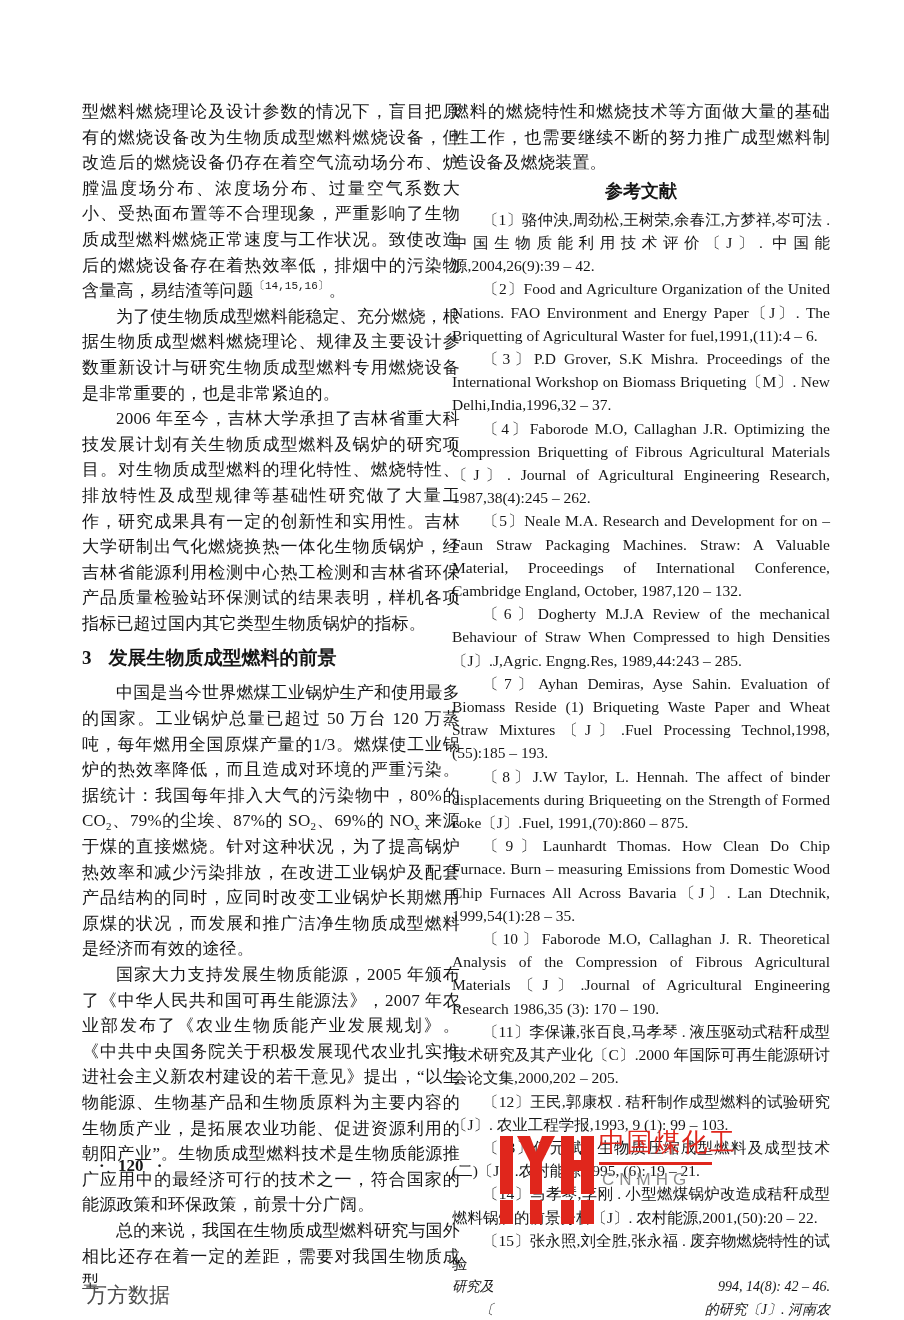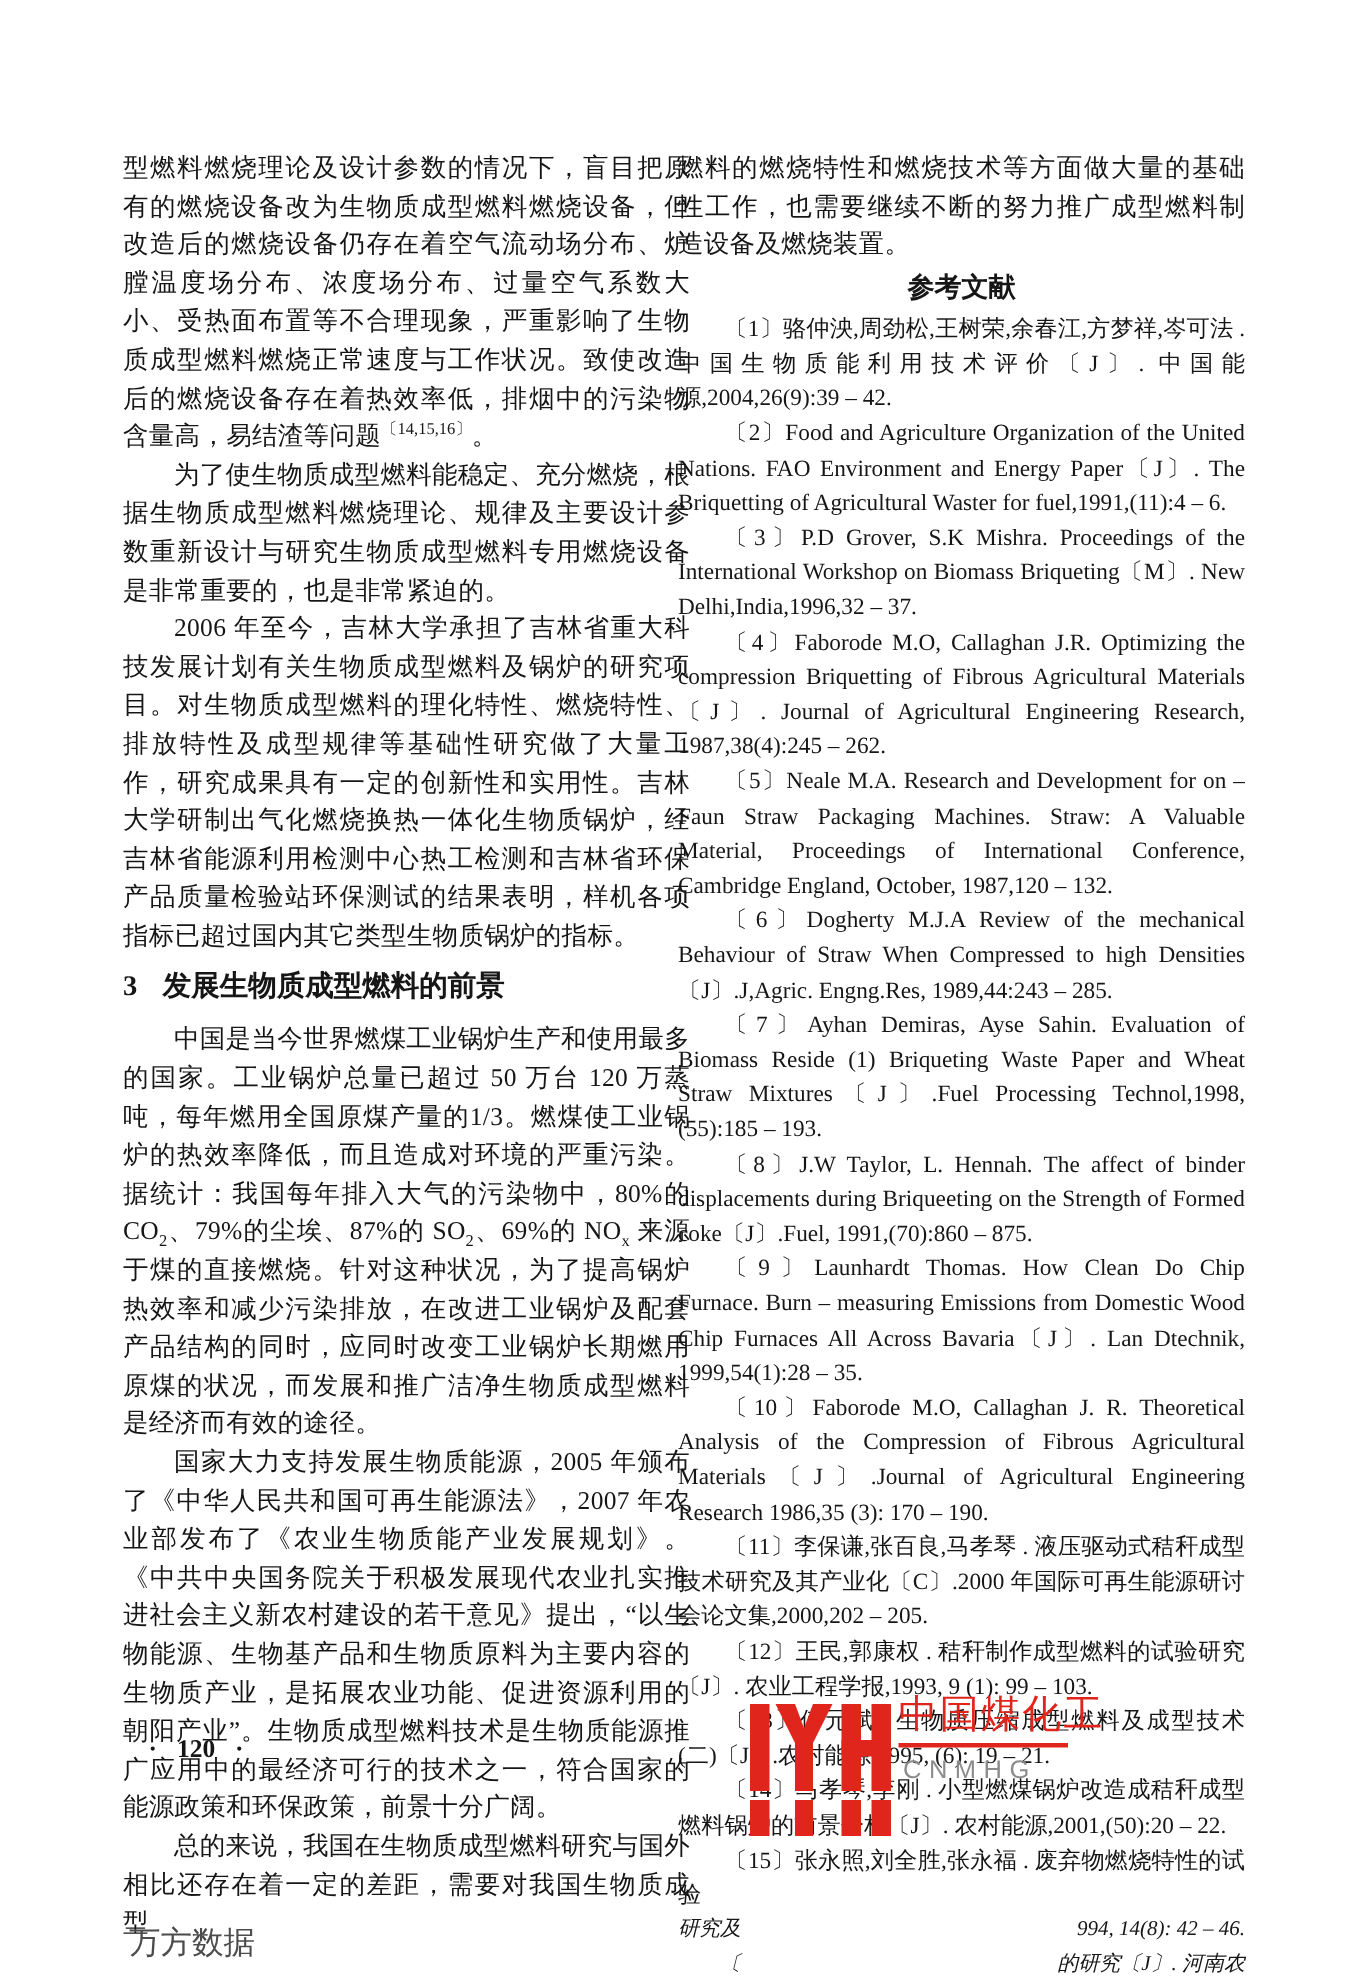--- a/index.html
+++ b/index.html
@@ -27,21 +27,21 @@
     font-size:18px;font-weight:bold;line-height:24px;
     text-align:center;margin:3px 0 5px 0;
   }
   .ref{font-size:15.5px;line-height:23.2px;text-indent:2em;}
   .ref-split{
     display:flex;justify-content:space-between;align-items:baseline;
     font-size:14px;line-height:23.2px;text-indent:0;text-align:right;font-style:italic;
   }
   .ref-split .lead{white-space:nowrap;}
   .ref-split.pad{padding-left:2em;}
-  sup.cite{font-size:11px;line-height:0;vertical-align:super;letter-spacing:0;}
+  sup.cite{font-size:11px;line-height:0;vertical-align:super;letter-spacing:0;font-family:Liberation Mono, monospace;}
   sub.chem{font-size:11px;line-height:0;vertical-align:sub;}
   .page-number{
     position:absolute;left:99px;top:1156px;
     font-size:17px;font-weight:bold;word-spacing:9px;
   }
   .brand-footer{
     position:absolute;left:86px;top:1281px;
     font-size:21px;color:#4c4c4c;
     font-family:"Liberation Sans","DejaVu Sans",sans-serif;
   }

